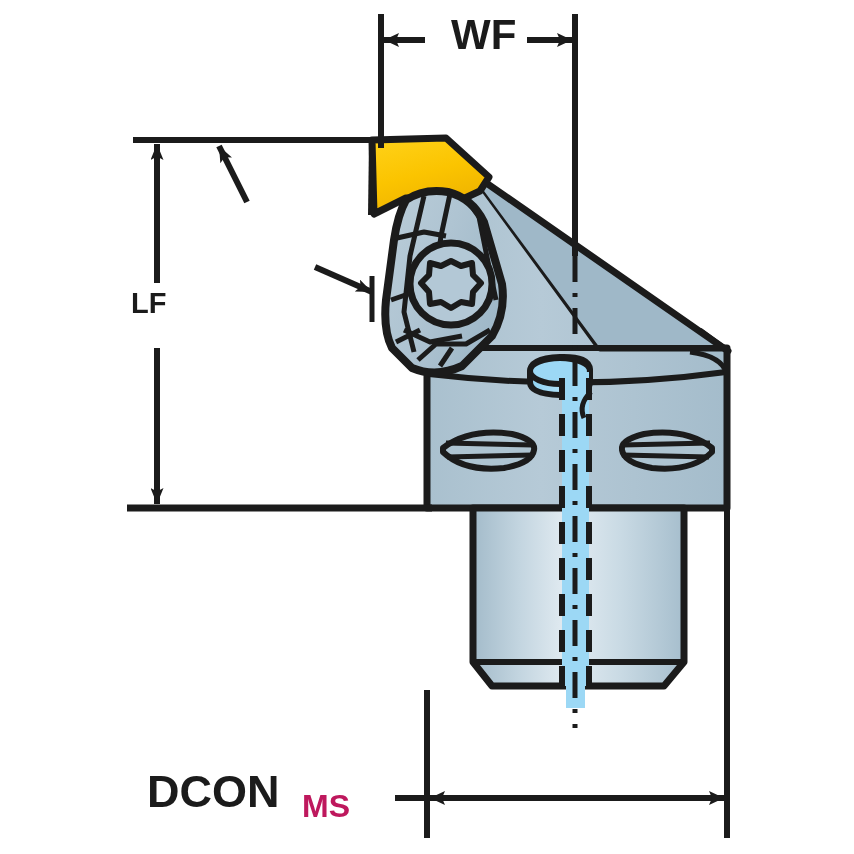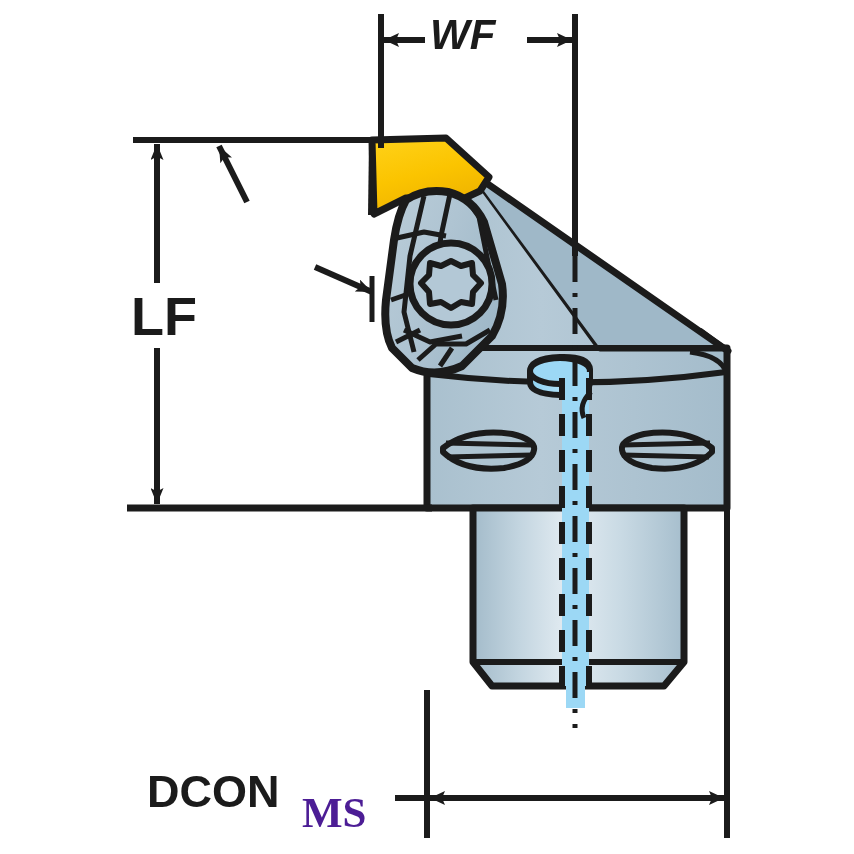--- a/index.html
+++ b/index.html
@@ -28,31 +28,31 @@
   }
   .dim-label {
     position: absolute;
     font-family: "Liberation Sans", sans-serif;
     font-weight: bold;
     color: #1b1b1b;
     white-space: nowrap;
     line-height: 1;
     letter-spacing: 0px;
   }
-  #label-wf   { left: 430px; top: 14px;  font-size: 42px; font-style: italic; }
+  #label-wf   { left: 451px; top: 14px;  font-size: 42px; }
   #label-kapr { left: 196px; top: 211px; font-size: 45px; }
-  #label-lf   { left: 131px; top: 289px; font-size: 54px; }
+  #label-lf   { left: 131px; top: 289px; font-size: 29px; }
   #label-dcon { left: 147px; top: 769px; font-size: 45px; text-align: center; }
   #label-dcon-sub {
     position: absolute;
     left: 302px; top: 788px;
-    font-size: 43px;
-    font-family: Liberation Serif, serif;
+    font-size: 32px;
+    font-family: Liberation Sans, sans-serif;
     font-weight: bold;
-    color: #4c1d95;
+    color: #be185d;
   }
 </style>
 </head>
 <body>
 
 <div id="stage">
 
   <svg id="drawing" viewBox="0 0 854 854" xmlns="http://www.w3.org/2000/svg">
     <defs>
       <linearGradient id="gradBody" x1="0" y1="0" x2="1" y2="0">

